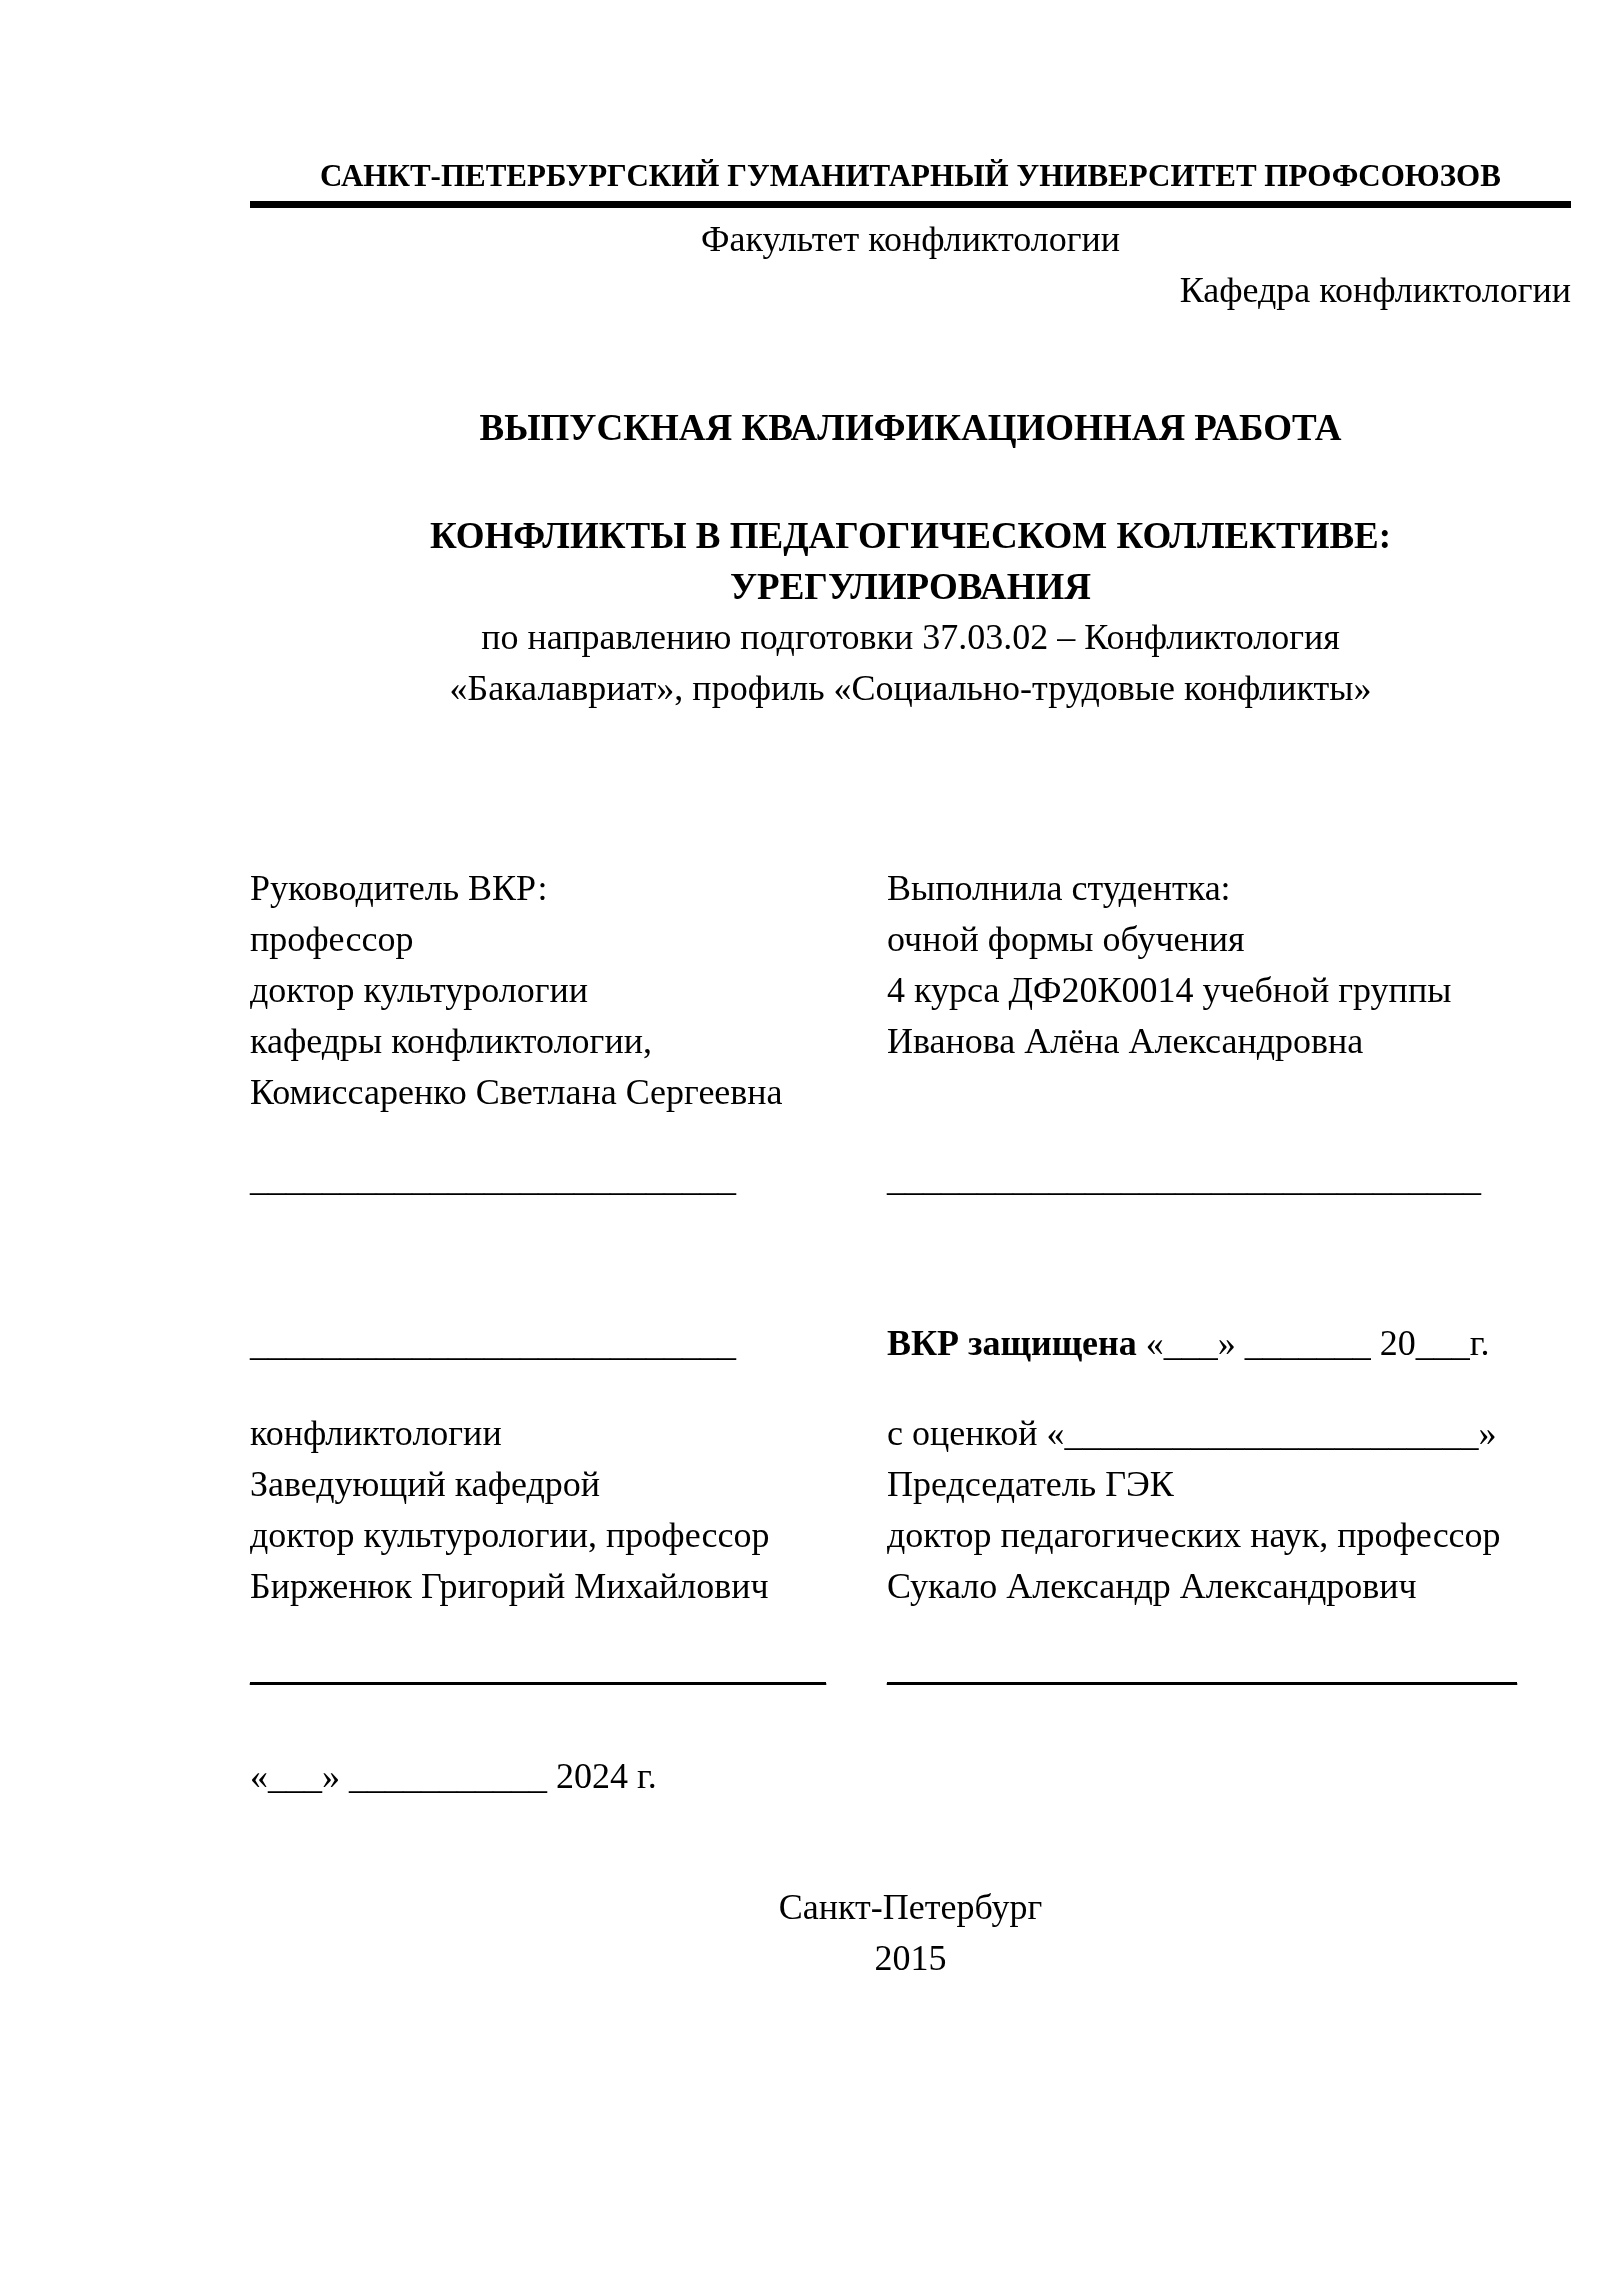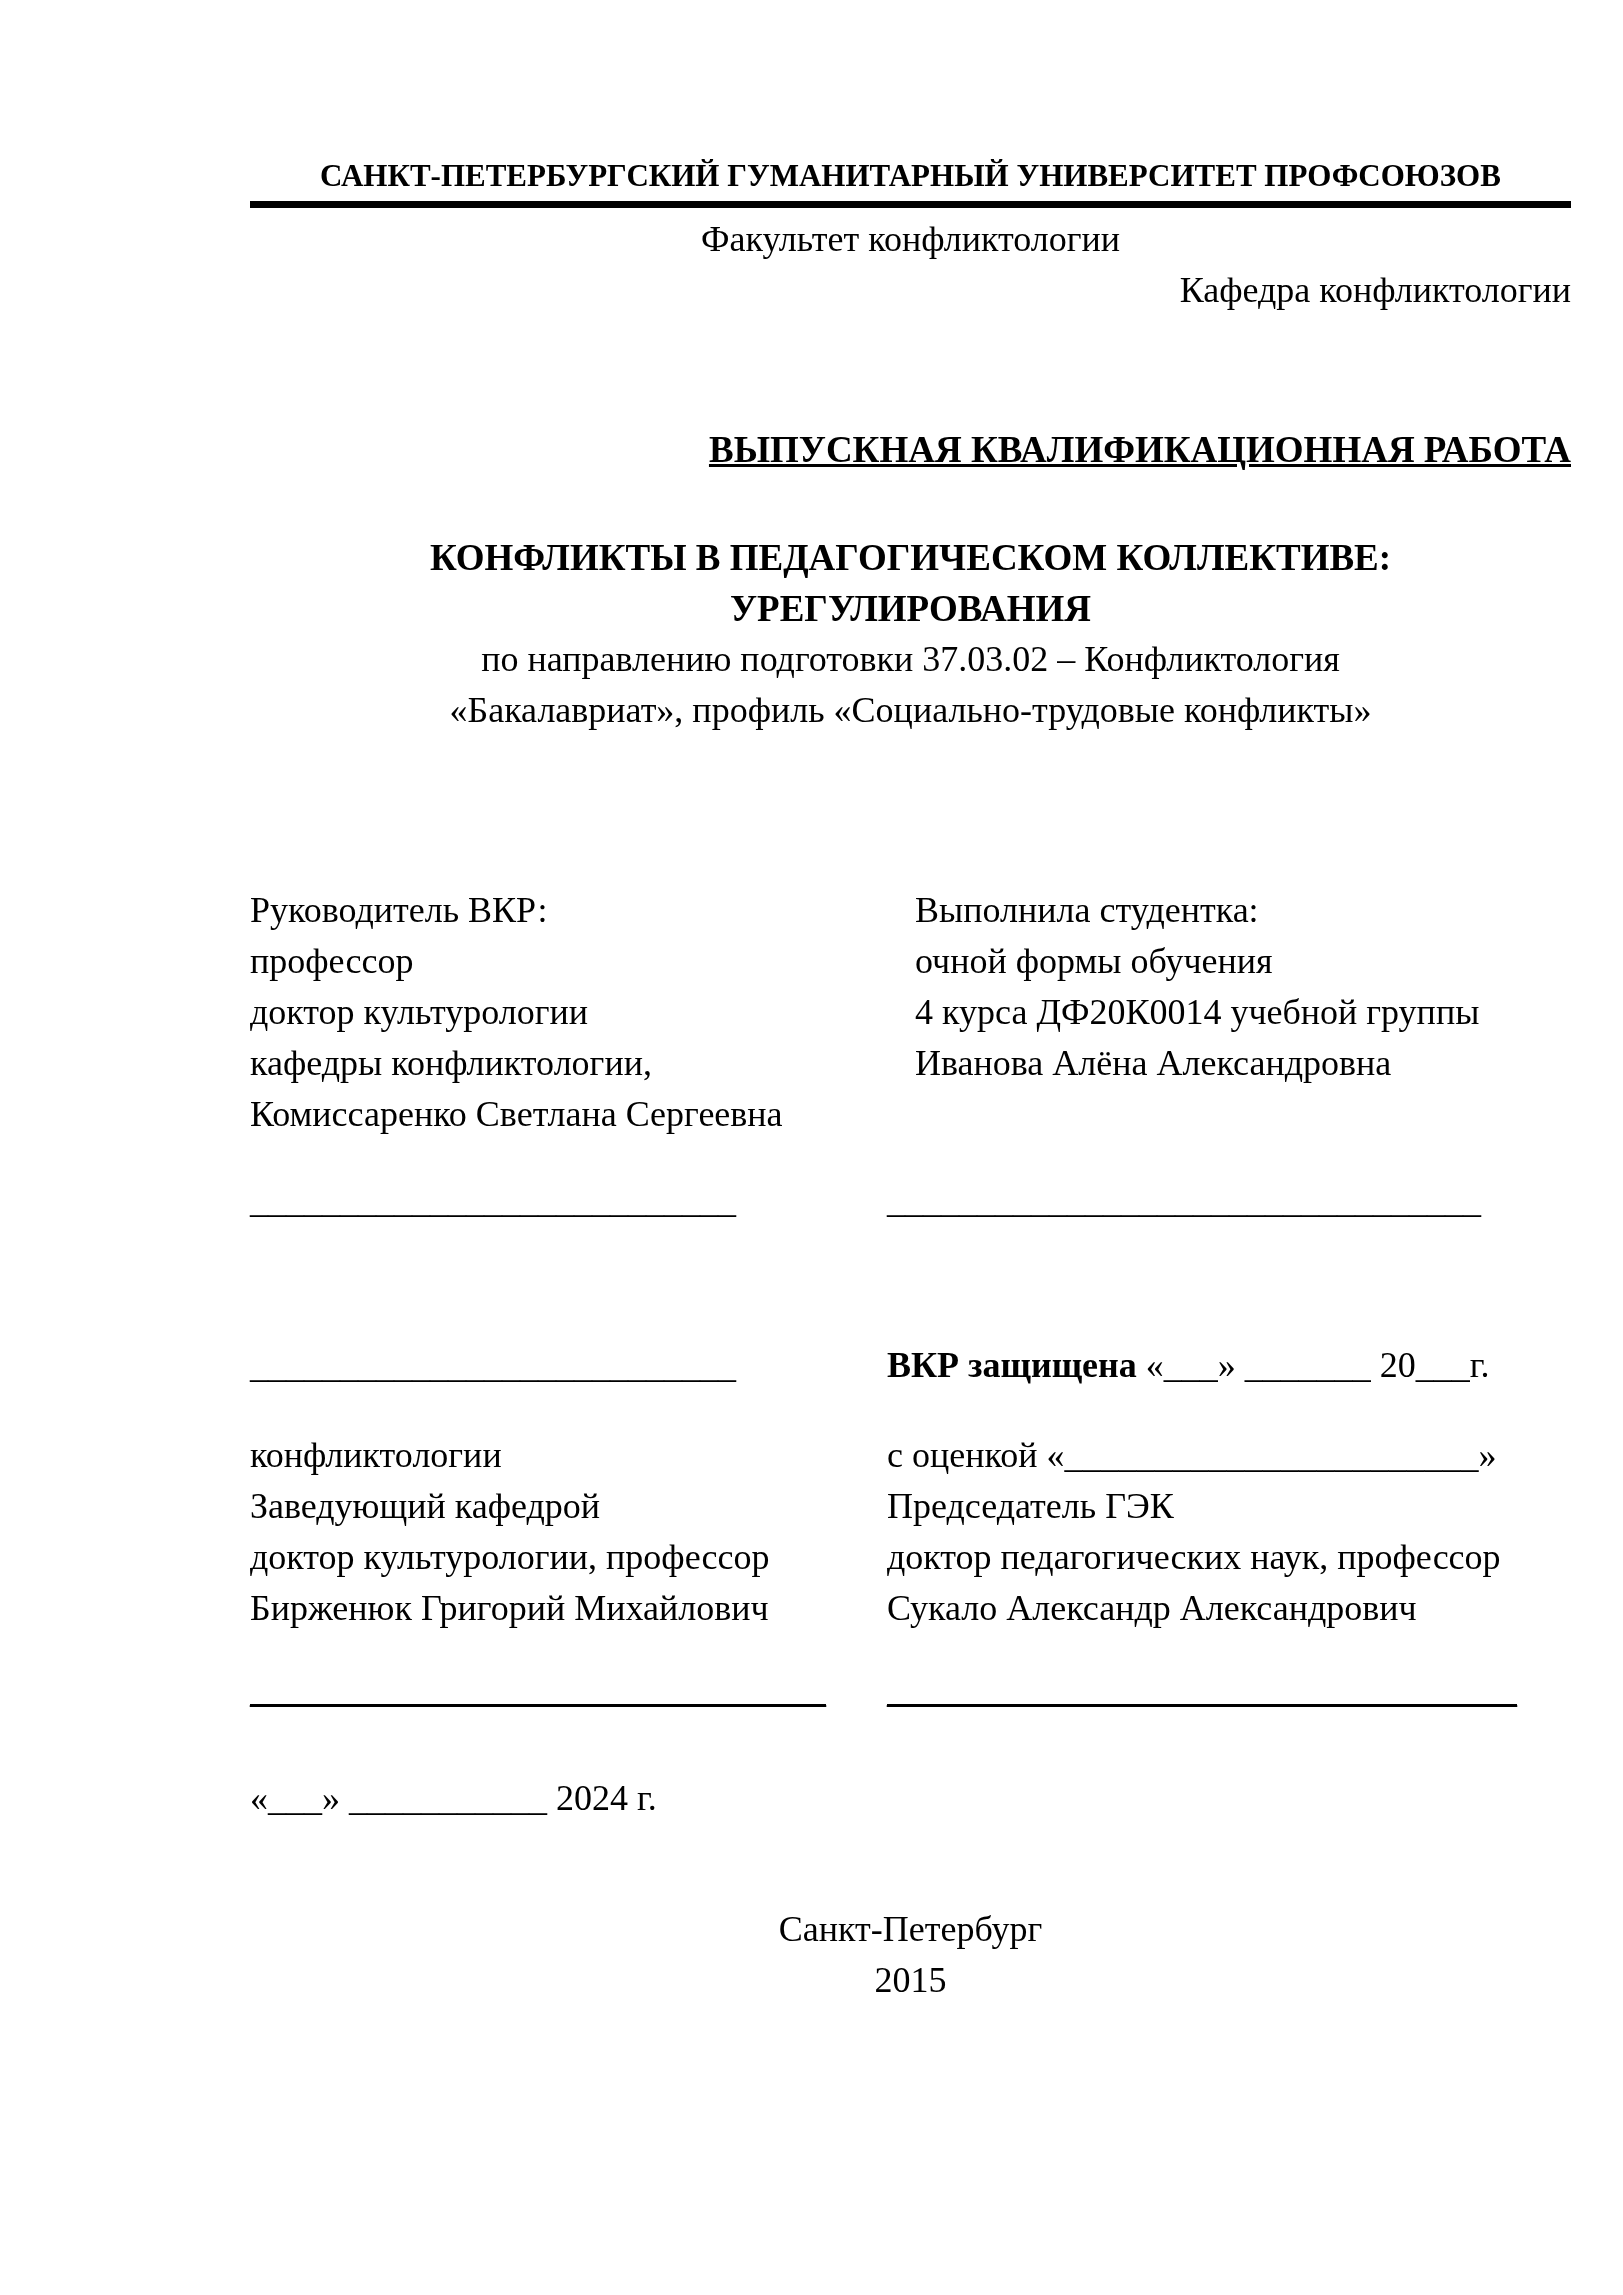--- a/index.html
+++ b/index.html
@@ -24,33 +24,32 @@
     text-align: center;
     white-space: nowrap;
     padding-bottom: 3.1px;
     border-bottom: 7px solid #000000;
   }
   .faculty { text-align: center; margin-top: 6.3px; }
   .department { text-align: right; }
   .work-type {
     font-weight: bold;
     font-size: 37px;
-    text-align: right;
-    margin-top: 108px;
-    text-decoration: underline;
+    text-align: center;
+    margin-top: 86px;
   }
   .thesis-title {
     font-weight: bold;
     font-size: 37px;
     text-align: center;
     margin-top: 57px;
   }
   .program { text-align: center; }
   .cols { display: flex; }
-  .cols-1 { margin-top: 149px; gap: 28px; }
+  .cols-1 { margin-top: 149px; }
   .cols-2 { margin-top: 39px; }
   .col-left  { flex: 0 0 637px; width: 637px; }
   .col-right { flex: 1 1 auto; min-width: 0; }
   .col-row { white-space: nowrap; }
   .sig-row-1 { margin-top: 35px; }
   .sig-row-2 { margin-top: 114px; }
   .sig-row-3 { margin-top: 31px; text-decoration: underline; }
   .blank { white-space: nowrap; letter-spacing: 0; }
   .bold { font-weight: bold; }
   .date-line { margin-top: 57px; white-space: nowrap; }

